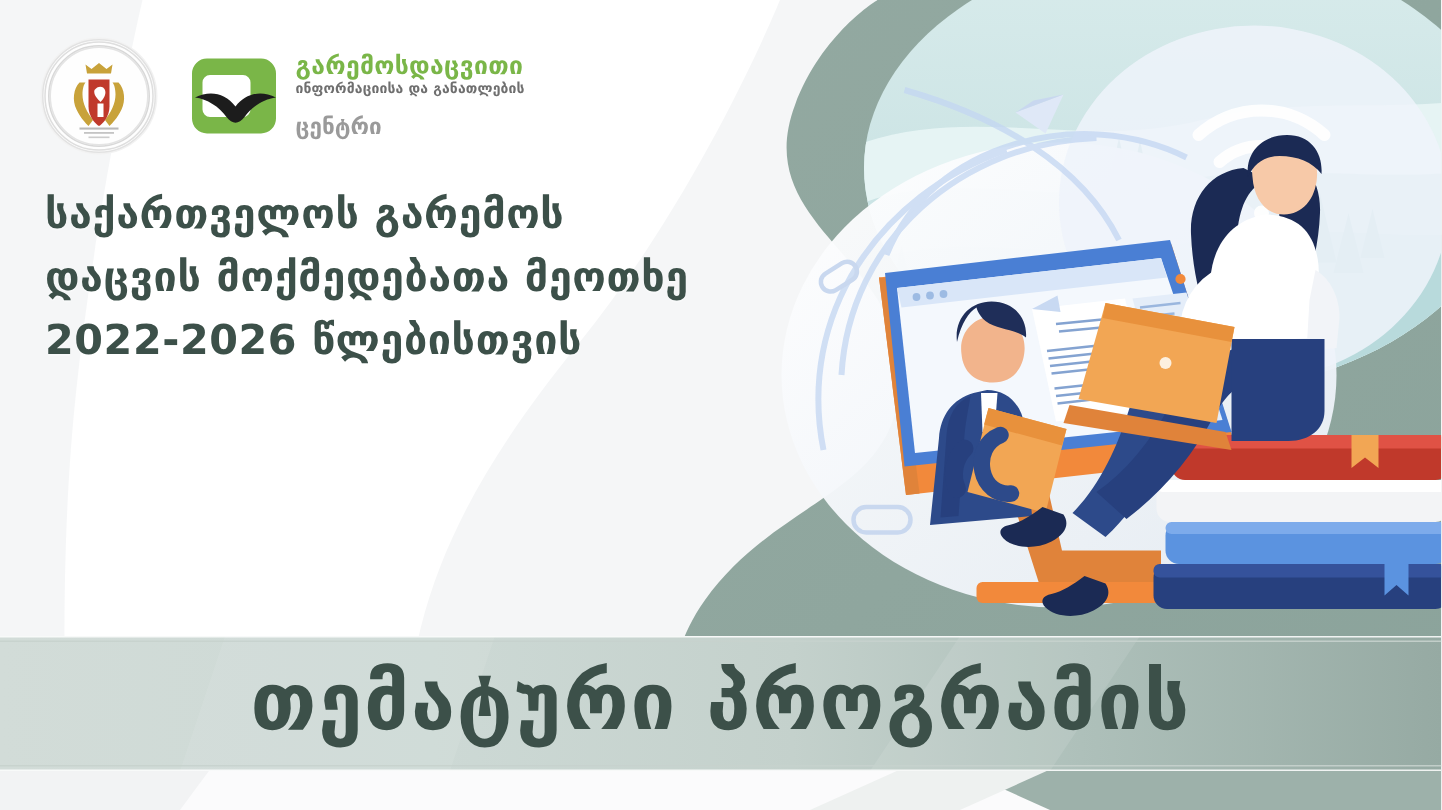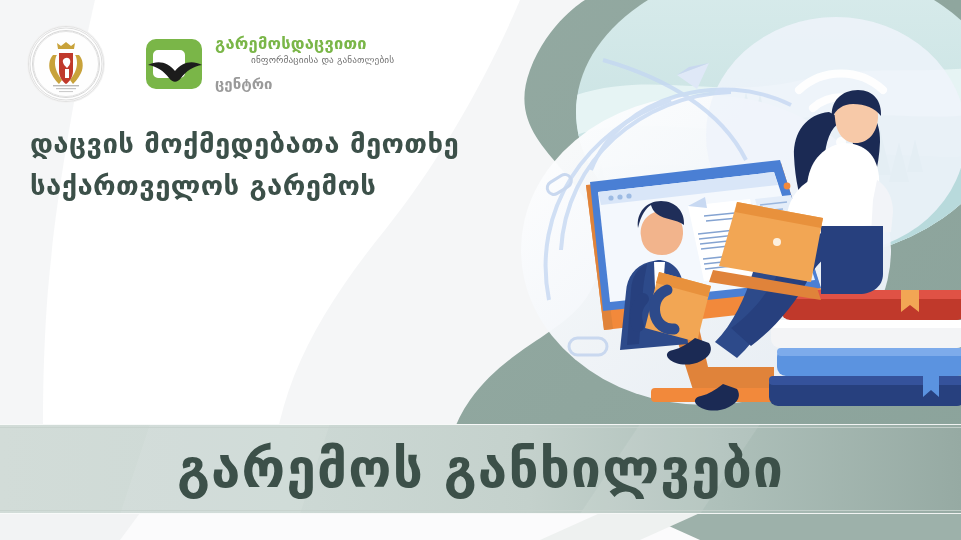--- a/index.html
+++ b/index.html
@@ -15,41 +15,41 @@
   
   .bg-base{position:absolute;inset:0;background:#f5f6f7;}
 
   .bg-sage{
     position:absolute;left:0;top:0;width:961px;height:540px;
   }
 
   
   .logos{
     position:absolute;left:28px;top:26px;
-    display:flex;align-items:center;gap:40px;
+    display:flex;align-items:center;gap:22px;
     z-index:20;
   }
   .emblem{
     width:74px;height:74px;border-radius:50%;
     background:#fdfdfd;
     border:1px solid #e2e2e2;
     position:relative;
     box-shadow:0 0 0 1px #f2f2f2;
     overflow:hidden;
   }
   .emblem .ring-text{
     position:absolute;inset:3px;border-radius:50%;
     border:1px solid #d8d8d8;
   }
 
   .gec-logo{display:flex;align-items:center;gap:9px;}
   .gec-mark{width:62px;height:58px;position:relative;}
   .gec-words{display:flex;flex-direction:column;line-height:1.02;}
   .gec-w1{font-size:16.5px;font-weight:700;color:#7ab648;letter-spacing:.2px;}
-  .gec-w2{font-size:9.3px;font-weight:400;color:#6f6f6f;letter-spacing:.1px;margin-top:2px;margin-left:36px;}
+  .gec-w2{font-size:9.3px;font-weight:700;color:#6f6f6f;letter-spacing:.1px;margin-top:2px;}
   .gec-w3{font-size:15px;font-weight:700;color:#9a9a9a;margin-top:13px;}
 
   
   .headline{
     position:absolute;left:30px;top:123px;
     z-index:20;
     color:#3c5049;
     font-weight:700;
     font-size:27.5px;
     line-height:1.52;
@@ -362,22 +362,23 @@
       </div>
       <div class="gec-words">
         <span class="gec-w1">გარემოსდაცვითი</span>
         <span class="gec-w2">ინფორმაციისა და განათლების</span>
         <span class="gec-w3">ცენტრი</span>
       </div>
     </div>
   </div>
 
   <div class="headline">
+    <span class="ln">საქართველოს გარემოს</span>
     <span class="ln">დაცვის მოქმედებათა მეოთხე</span>
-    <span class="ln">საქართველოს გარემოს</span>
+    <span class="ln">2022-2026 წლებისთვის</span>
   </div>
 
   <svg class="below-band" viewBox="0 0 961 27" preserveAspectRatio="none">
     <rect x="0" y="0" width="961" height="27" fill="#fbfbfc"></rect>
     <path d="M640,0 L961,0 L961,27 L700,27 Z" fill="#9db1aa"></path>
     <path d="M600,0 L700,0 L640,27 L540,27 Z" fill="#eef1f0"></path>
     <path d="M0,0 L140,0 L120,27 L0,27 Z" fill="#f2f3f4"></path>
   </svg>
 
   <div class="banner">
@@ -392,16 +393,16 @@
           <stop offset="100%" stop-color="#96aaa3"></stop>
         </linearGradient>
       </defs>
       <path d="M640,0 L760,0 L700,90 L580,90 Z" fill="#ffffff" opacity=".10"></path>
       <path d="M150,0 L330,0 L300,90 L120,90 Z" fill="#ffffff" opacity=".08"></path>
     </svg>
     <div class="banner-rule top"></div>
     <div class="banner-rule top2"></div>
     <div class="banner-rule bot"></div>
     <div class="banner-rule bot2"></div>
-    <div class="banner-text">გარემოს განხილვები</div>
+    <div class="banner-text">თემატური პროგრამის</div>
   </div>
 
 </div>
 
 </body></html>

